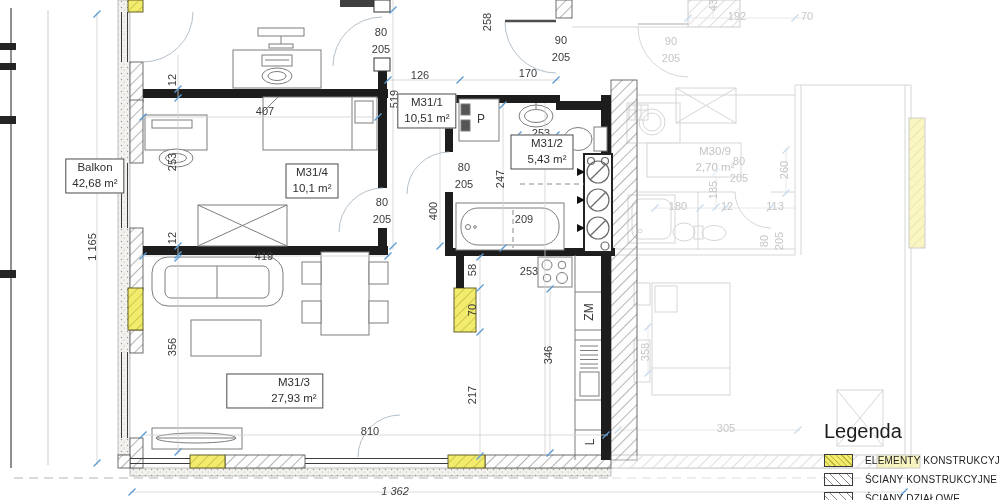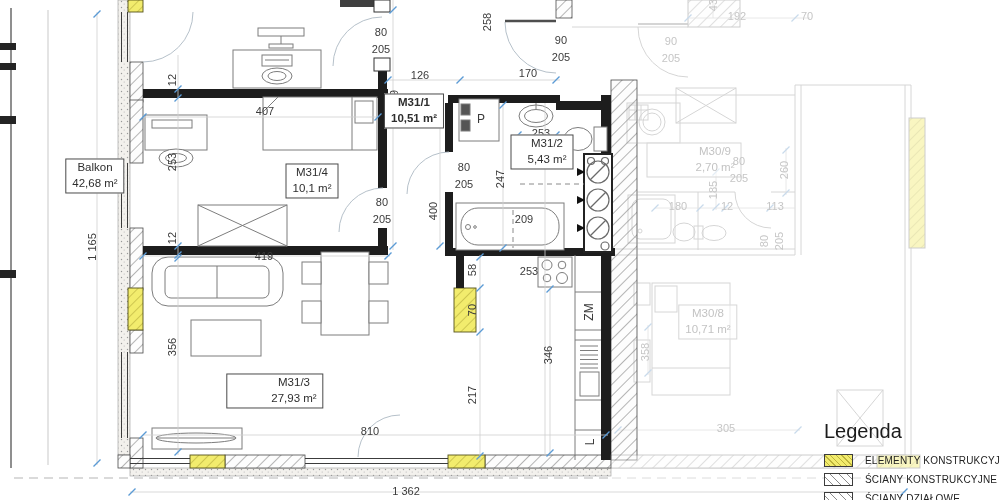--- a/index.html
+++ b/index.html
@@ -320,21 +320,21 @@
 
 <div class="doorlbl" style="left:561px;top:48px;">
   <span style="display:block">90</span>
   <span style="display:block">205</span>
 </div>
 
 <span class="lbl" style="left:420px;top:75px;">126</span>
 <span class="lbl" style="left:528px;top:73px;">170</span>
 <span class="lbl rot" style="left:394px;top:99px;">519</span>
 
-<div class="roombox" style="left:414px;top:111px;font-weight:bold;">
+<div class="roombox" style="left:427px;top:111px;">
   <span>M31/1</span>
   <span>10,51 m²</span>
 </div>
 
 <span class="lbl big" style="left:481px;top:119px;">P</span>
 <span class="lbl" style="left:541px;top:133px;">253</span>
 
 <div class="roombox" style="left:542px;top:152px;padding-left:16px;">
   <span>M31/2</span>
   <span>5,43 m²</span>
@@ -364,21 +364,21 @@
 <span class="lbl rot" style="left:472px;top:395px;">217</span>
 <span class="lbl rot big" style="left:590px;top:442px;">L</span>
 
 <div class="roombox" style="left:275px;top:391px;padding-left:44px;">
   <span>M31/3</span>
   <span>27,93 m²</span>
 </div>
 
 <span class="lbl rot" style="left:172px;top:347px;">356</span>
 <span class="lbl" style="left:370px;top:431px;">810</span>
-<span class="lbl" style="left:406px;top:491px;">1 362</span>
+<span class="lbl" style="left:395px;top:491px;font-style:italic;">1 362</span>
 
 <div class="doorlbl fade" style="left:671px;top:49px;">
   <span style="display:block">90</span>
   <span style="display:block">205</span>
 </div>
 <span class="lbl fade" style="left:737px;top:16px;">192</span>
 <span class="lbl fade" style="left:807px;top:16px;">70</span>
 <span class="lbl fade rot" style="left:713px;top:5px;">43</span>
 
 <div class="roombox fade" style="left:694px;top:160px;padding-left:48px;">
@@ -392,24 +392,20 @@
 </div>
 
 <span class="lbl fade rot" style="left:713px;top:190px;">185</span>
 <span class="lbl fade" style="left:678px;top:206px;">180</span>
 <span class="lbl fade" style="left:727px;top:206px;">12</span>
 <span class="lbl fade" style="left:775px;top:206px;">113</span>
 <span class="lbl fade rot" style="left:784px;top:170px;">260</span>
 <span class="lbl fade rot" style="left:764px;top:241px;">80</span>
 <span class="lbl fade rot" style="left:779px;top:241px;">205</span>
 
-<div class="roombox fade" style="left:708px;top:322px;">
-  <span>M30/8</span>
-  <span>10,71 m²</span>
-</div>
 
 <span class="lbl fade rot" style="left:645px;top:352px;">358</span>
 <span class="lbl fade" style="left:714px;top:428px;margin-left:12px;">305</span>
 
 <div id="legend">
   <div class="title">Legenda</div>
   <div class="leg-row" style="top:36px;">
     <div class="leg-sw sw-yellow"></div>
     <div class="leg-lab">ELEMENTY KONSTRUKCYJNE</div>
   </div>

